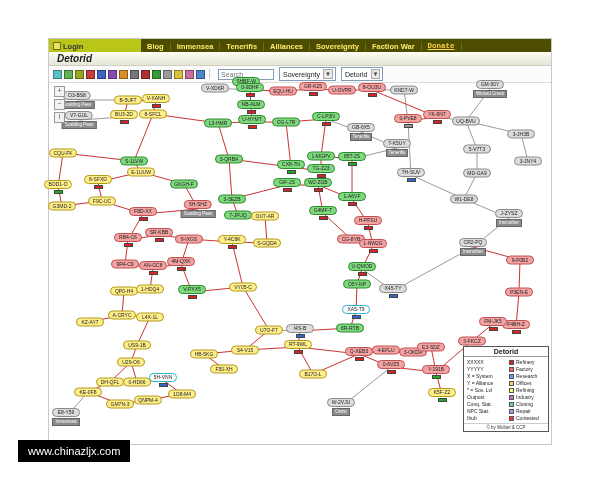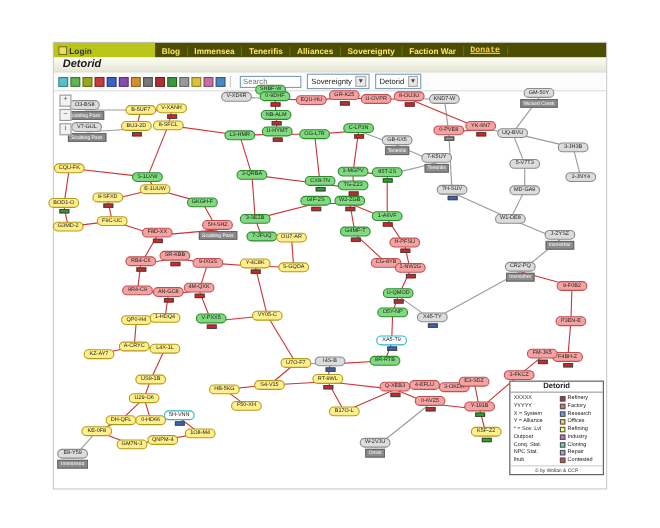--- a/index.html
+++ b/index.html
@@ -65,20 +65,21 @@
   .lg-col{flex:1;padding:2px 2px 1px 3px;}
   .lg-row{display:flex;align-items:center;gap:2px;line-height:7px;white-space:nowrap;}
   .lg-swatch{width:5px;height:5px;border:1px solid #555;box-sizing:border-box;flex:0 0 auto;}
   .lg-footer{text-align:center;font-size:4.5px;border-top:1px solid #ccc;padding:1px 0;color:#333;}
 </style>
 </head>
 <body>
 
 <div class="screen">
 
+  <div class="watermark">www.chinazljx.com</div>
 
   <div class="site">
     <div class="nav-bar">
       <div class="login-zone">
         <span class="login-icon"></span>
         <span>Login</span>
       </div>
       <div class="nav-items" id="nav-items">
           <span class="nav-item">Blog</span>
           <span class="nav-item">Immensea</span>

